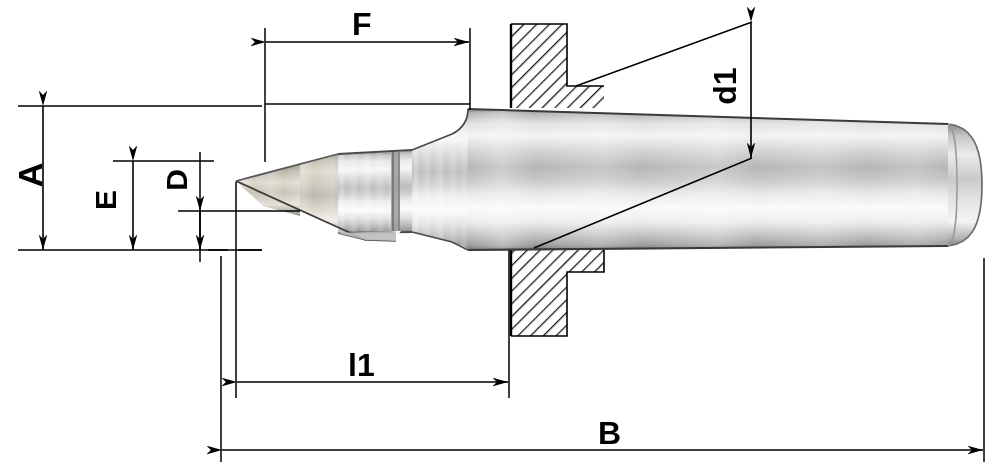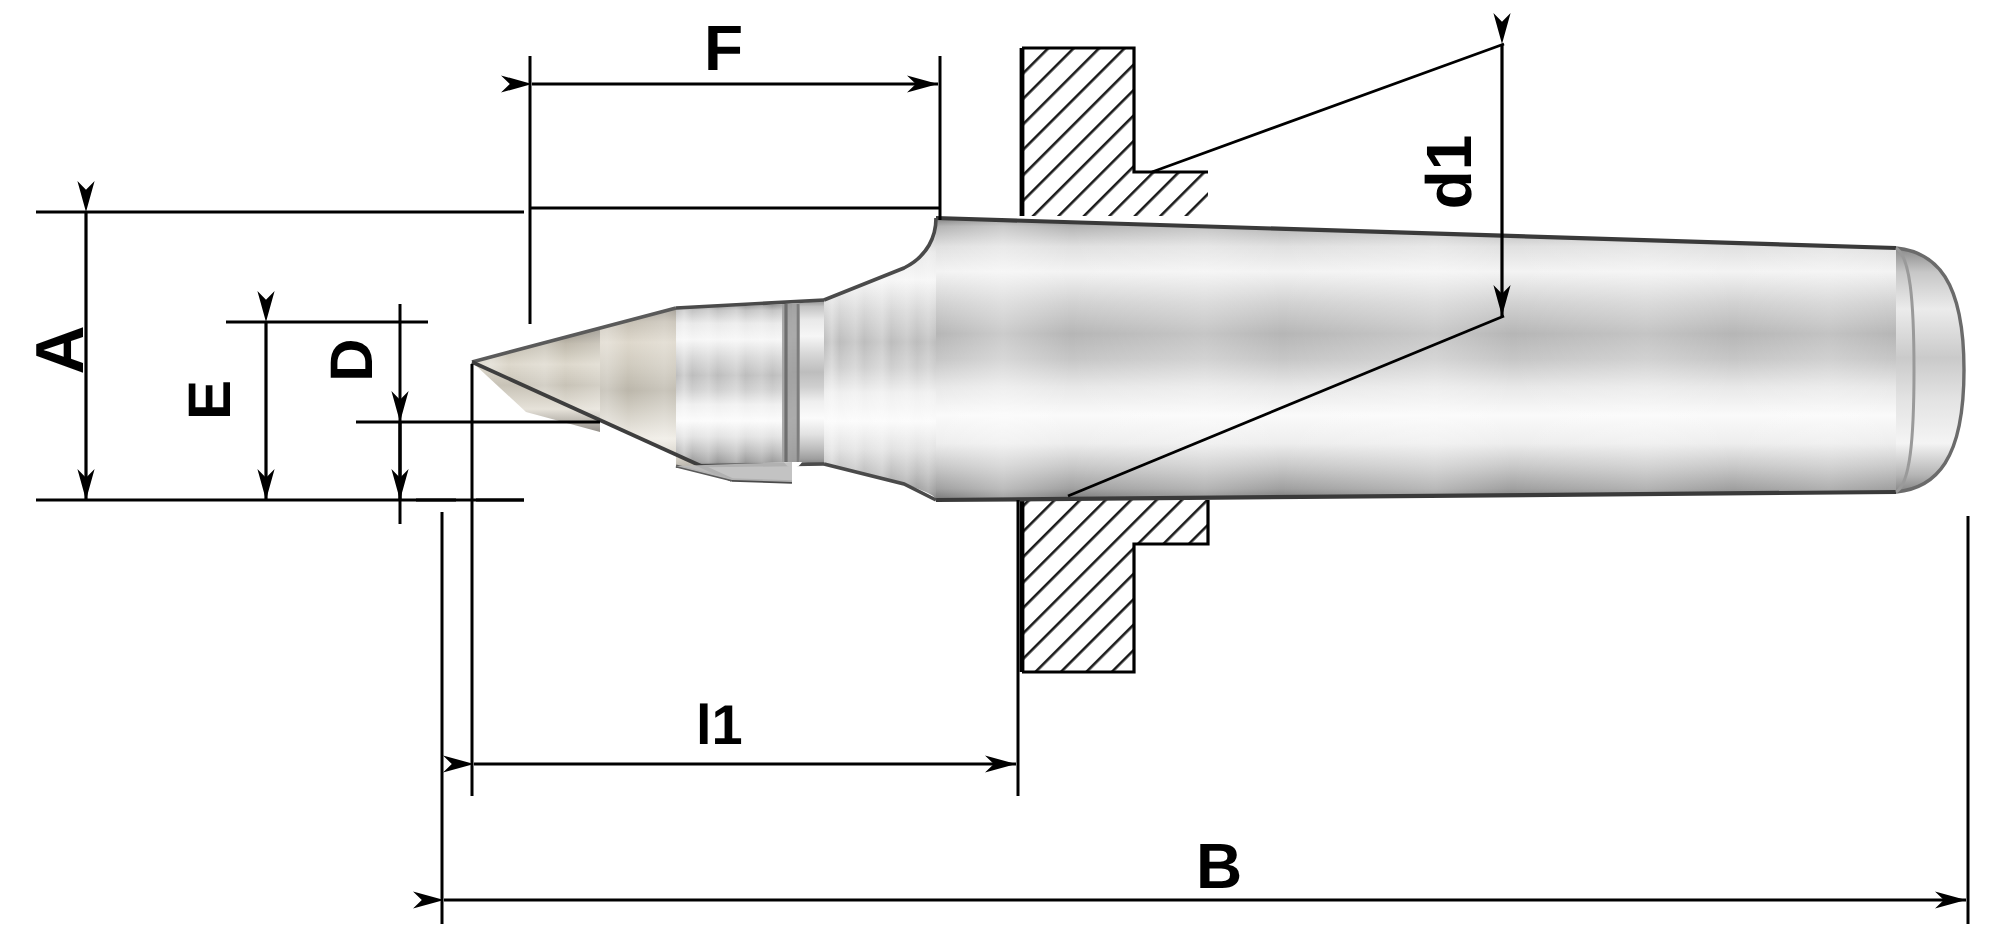--- a/index.html
+++ b/index.html
@@ -258,17 +258,17 @@
   <div class="dimlabel rot90" style="left:18px; top:158px; font-size:34px;">A</div>
 
   <div class="dimlabel rot90" style="left:96px; top:185px; font-size:30px;">E</div>
 
   <div class="dimlabel rot90" style="left:166px; top:165px; font-size:30px;">D</div>
 
   <div class="dimlabel" style="left:352px; top:8px; font-size:32px;">F</div>
 
   <div class="dimlabel rot90" style="left:706px; top:70px; font-size:32px;">d1</div>
 
-  <div class="dimlabel" style="left:348px; top:349px; font-size:28px;">l1</div>
+  <div class="dimlabel" style="left:348px; top:349px; font-size:32px;">l1</div>
 
   <div class="dimlabel" style="left:598px; top:417px; font-size:32px;">B</div>
 
 </div>
 
 </body></html>

